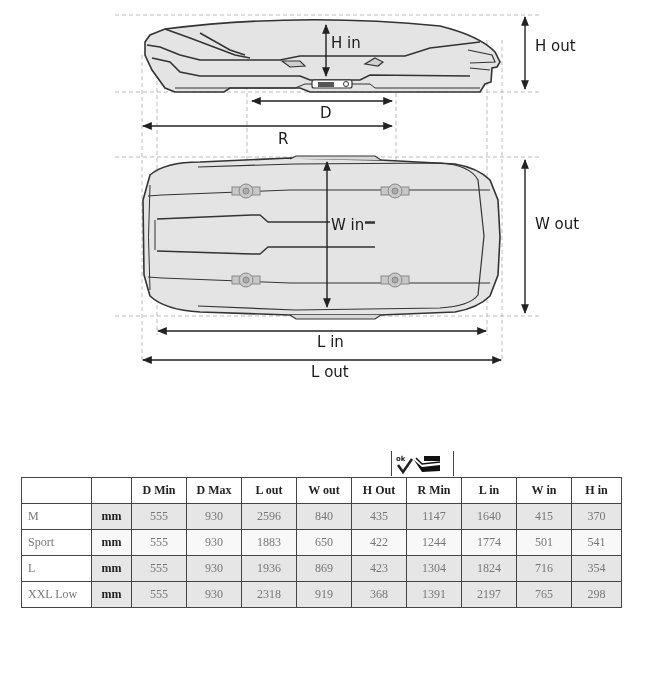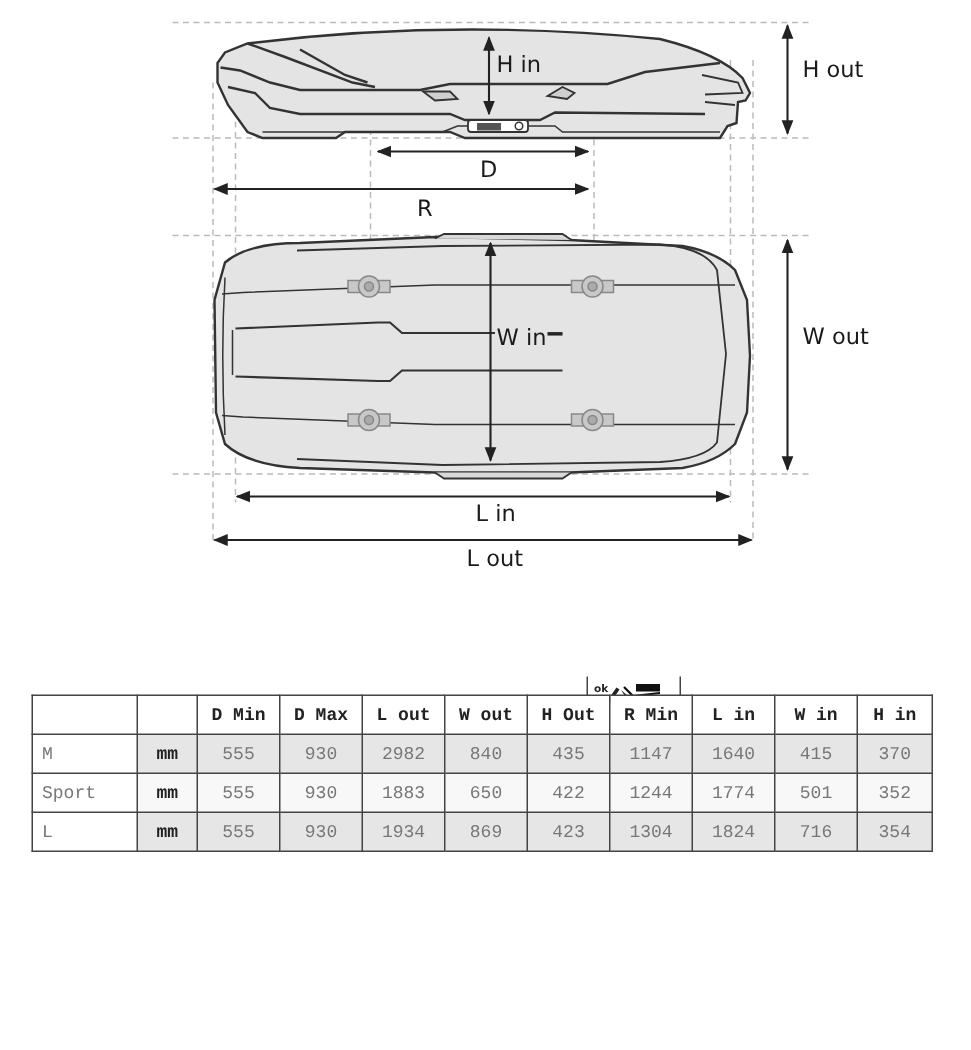--- a/index.html
+++ b/index.html
@@ -1,22 +1,22 @@
 <!DOCTYPE html>
 <html><head>
   <meta charset="utf-8">
   <style>
     html, body { margin: 0; padding: 0; background: #ffffff; }
     body { width: 647px; height: 700px; position: relative; overflow: hidden;
            font-family: "DejaVu Sans", sans-serif; }
     #diagram { position: absolute; left: 0; top: 0; width: 647px; height: 400px; }
     .dlabel { position: absolute; font-size: 15px; color: #1a1a1a; white-space: nowrap;
               font-family: "DejaVu Sans", sans-serif; }
-    #spec-table { position: absolute; left: 21px; top: 463px; border-collapse: collapse;
-                  font-family: Liberation Mono, monospace; font-size: 12px; table-layout: fixed; }
+    #spec-table { position: absolute; left: 21px; top: 477px; border-collapse: collapse;
+                  font-family: Liberation Serif, serif; font-size: 12px; table-layout: fixed; }
     #spec-table th, #spec-table td { border: 1px solid #444; height: 25px; padding: 0;
                   text-align: center; vertical-align: middle; }
     #spec-table th { font-weight: bold; color: #222; background: #fff; font-size: 12px; }
     #spec-table td { color: #777; font-weight: normal; }
     #spec-table td.name { text-align: left; padding-left: 6px; background: #fff; color: #777; }
     #spec-table td.unit { font-weight: bold; color: #222; }
     #spec-table tr.odd td.val, #spec-table tr.odd td.unit { background: #e6e6e6; }
     #spec-table tr.even td.val, #spec-table tr.even td.unit { background: #f8f8f8; }
     #rmin-icon-cell { position: absolute; left: 391px; top: 451px; width: 63px; height: 25px;
                       border-left: 1px solid #444; border-right: 1px solid #444; box-sizing: border-box; }
@@ -160,48 +160,61 @@
       <th>W in</th>
       <th>H in</th>
     </tr>
   </thead>
   <tbody id="table-body">
       <tr class="odd">
         <td class="name">M</td>
         <td class="unit">mm</td>
         <td class="val">555</td>
         <td class="val">930</td>
-        <td class="val">2982</td>
+        <td class="val">2596</td>
         <td class="val">840</td>
         <td class="val">435</td>
         <td class="val">1147</td>
         <td class="val">1640</td>
         <td class="val">415</td>
         <td class="val">370</td>
       </tr>
       <tr class="even">
         <td class="name">Sport</td>
         <td class="unit">mm</td>
         <td class="val">555</td>
         <td class="val">930</td>
         <td class="val">1883</td>
         <td class="val">650</td>
         <td class="val">422</td>
         <td class="val">1244</td>
         <td class="val">1774</td>
         <td class="val">501</td>
-        <td class="val">352</td>
+        <td class="val">541</td>
       </tr>
       <tr class="odd">
         <td class="name">L</td>
         <td class="unit">mm</td>
         <td class="val">555</td>
         <td class="val">930</td>
-        <td class="val">1934</td>
+        <td class="val">1936</td>
         <td class="val">869</td>
         <td class="val">423</td>
         <td class="val">1304</td>
         <td class="val">1824</td>
         <td class="val">716</td>
         <td class="val">354</td>
       </tr>
+      <tr class="odd">
+        <td class="name">XXL Low</td>
+        <td class="unit">mm</td>
+        <td class="val">555</td>
+        <td class="val">930</td>
+        <td class="val">2318</td>
+        <td class="val">919</td>
+        <td class="val">368</td>
+        <td class="val">1391</td>
+        <td class="val">2197</td>
+        <td class="val">765</td>
+        <td class="val">298</td>
+      </tr>
     </tbody>
 </table>
 
 </body></html>

